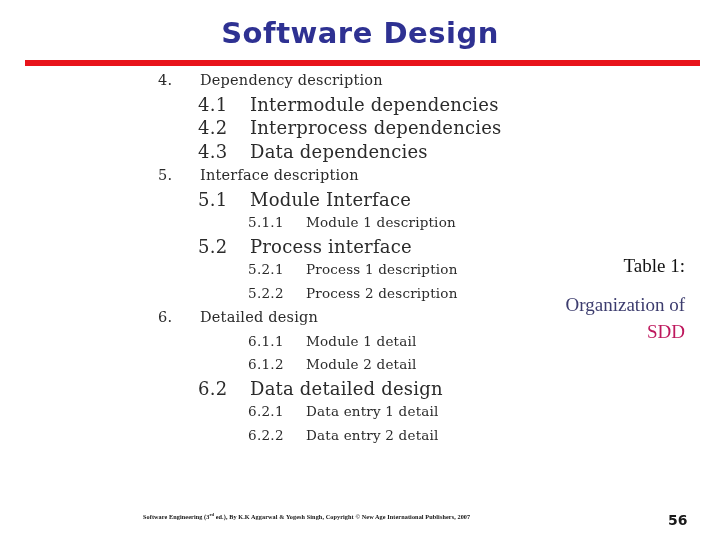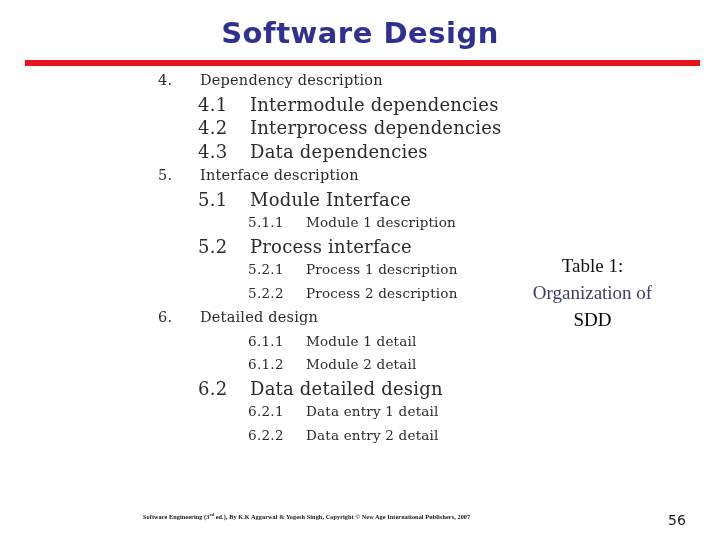--- a/index.html
+++ b/index.html
@@ -86,27 +86,27 @@
 
   .toc-row .num { letter-spacing: 0.3px; }
   .toc-row .txt { letter-spacing: 0.2px; }
 
   
   .caption {
     position: absolute;
     left: 500px;
     top: 252px;
     width: 185px;
-    text-align: center;
+    text-align: right;
     font-family: "Liberation Serif", serif;
     font-size: 19px;
     line-height: 27px;
   }
   .caption .cap-line1 { color: #111111; display: block; }
-  .caption .cap-line2 { color: #3c3c6e; display: block; }
+  .caption .cap-line2 { color: #3c3c6e; display: block; margin-top: 12px; }
   .caption .cap-line3 { color: #3c3c6e; display: block; }
 
   
   .footer-credit {
     position: absolute;
     left: 143px;
     top: 512px;
     font-family: "Liberation Serif", serif;
     font-size: 6.2px;
     font-weight: bold;
@@ -116,21 +116,21 @@
   }
   .footer-credit sup { font-size: 4.4px; vertical-align: super; }
 
   
   .page-number {
     position: absolute;
     left: 668px;
     top: 512px;
     font-family: "DejaVu Sans", sans-serif;
     font-size: 14px;
-    font-weight: normal;
+    font-weight: bold;
     color: #1a1a1a;
   }
 </style>
 </head>
 <body>
 
 <div class="slide">
 
   <div class="slide-title" style="color: rgb(46, 49, 146);">Software Design</div>
 
@@ -199,21 +199,21 @@
       </div>
       <div class="toc-row lvl3">
         <span class="num">6.2.2</span>
         <span class="txt">Data entry 2 detail</span>
       </div>
     </div>
 
   <div class="caption">
     <span class="cap-line1" style="color: rgb(17, 17, 17);">Table 1:</span>
     <span class="cap-line2" style="color: rgb(60, 60, 110);">Organization of</span>
-    <span class="cap-line3" style="color: #000000;">SDD</span>
+    <span class="cap-line3" style="color: #be185d;">SDD</span>
   </div>
 
   <div class="footer-credit">
     <span>Software Engineering (3</span><sup>rd</sup><span> ed.), By K.K Aggarwal &amp; Yogesh Singh, Copyright © New Age International Publishers, 2007</span>
   </div>
 
   <div class="page-number">56</div>
 
 </div>
 

